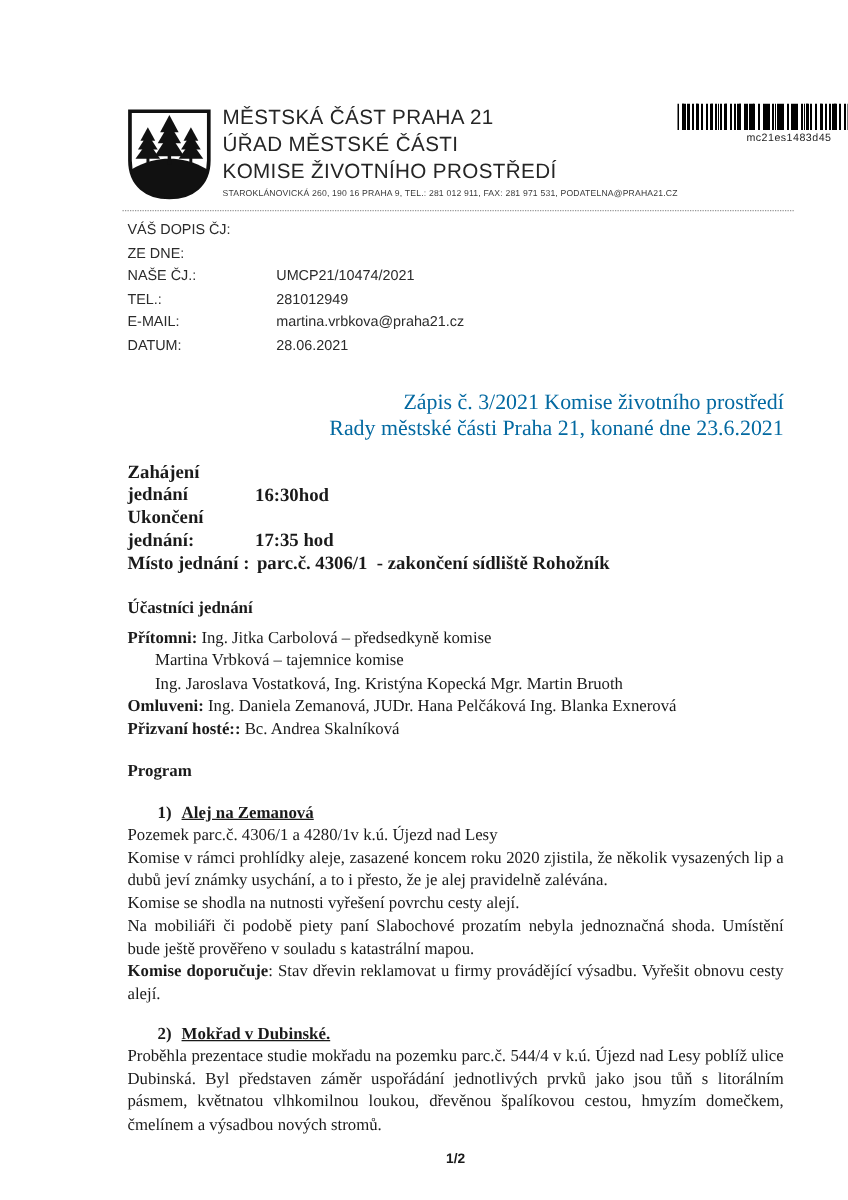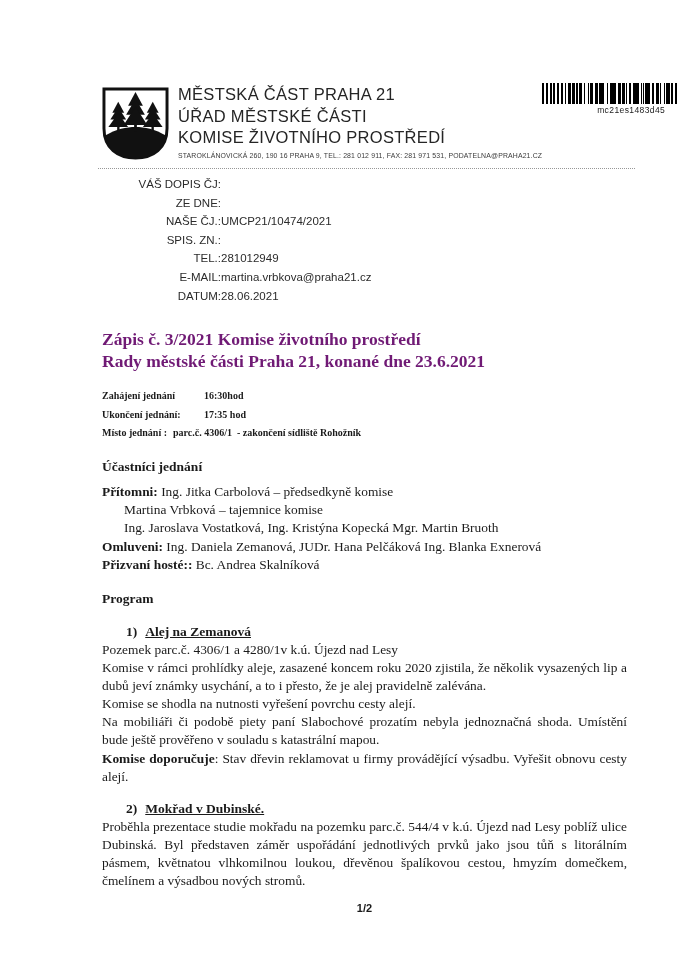--- a/index.html
+++ b/index.html
@@ -22,25 +22,25 @@
       repeating-linear-gradient(90deg,#000 0 1.6px,transparent 1.6px 3.8px),
       repeating-linear-gradient(90deg,transparent 0 4px,#000 4px 6.5px,transparent 6.5px 11px),
       repeating-linear-gradient(90deg,transparent 0 9px,#000 9px 10px,transparent 10px 23px);
   }
   .barcode-label{font-family:"Liberation Sans",sans-serif;font-size:8.5px;color:#222;
     text-align:center;margin-top:1px;letter-spacing:.4px;}
   .dotted-rule{border:0;border-top:1.5px dotted #979797;margin:8px -8px 0 -4px;height:0;}
   
   .meta{margin-top:6px;font-family:"Liberation Sans",sans-serif;font-size:11.5px;color:#2b2b2b;}
   .meta-row{line-height:18.6px;white-space:pre-wrap;}
-  .meta-label{display:inline-block;width:119px;text-align:right;}
+  .meta-label{display:inline-block;width:119px;}
   
-  .doc-title{margin-top:24px;text-align:left;font-weight:bold;font-size:17.5px;line-height:21.5px;color:#701a75;}
+  .doc-title{margin-top:24px;text-align:right;font-weight:normal;font-size:17.5px;line-height:21.5px;color:#0369a1;}
   
-  .session{margin-top:15px;font-weight:bold;font-size:10px;}
+  .session{margin-top:15px;font-weight:bold;font-size:15px;}
   .session-row{line-height:18.4px;white-space:pre-wrap;}
   .session-label.tabbed{display:inline-block;width:102px;}
   .session-label.inline{margin-right:6px;}
   
   .block-heading{margin-top:16px;font-weight:bold;font-size:13.5px;line-height:18.4px;}
   .participants{margin-top:6px;font-size:13.4px;}
   .participant-line{line-height:18.3px;white-space:pre-wrap;}
   .participant-line.indent{padding-left:22px;}
   .p-label{font-weight:bold;}
   
@@ -99,21 +99,20 @@
       <div class="barcode-label">mc21es1483d45</div>
     </div>
   </header>
 
   <div class="dotted-rule"></div>
 
   <section class="meta">
     <div class="meta-row"><span class="meta-label">VÁŠ DOPIS ČJ:</span><span class="meta-value"></span></div>
     <div class="meta-row"><span class="meta-label">ZE DNE:</span><span class="meta-value"></span></div>
     <div class="meta-row"><span class="meta-label">NAŠE ČJ.:</span><span class="meta-value">UMCP21/10474/2021</span></div>
-    <div class="meta-row"><span class="meta-label">SPIS. ZN.:</span><span class="meta-value"></span></div>
     <div class="meta-row"><span class="meta-label">TEL.:</span><span class="meta-value">281012949</span></div>
     <div class="meta-row"><span class="meta-label">E-MAIL:</span><span class="meta-value">martina.vrbkova@praha21.cz</span></div>
     <div class="meta-row"><span class="meta-label">DATUM:</span><span class="meta-value">28.06.2021</span></div>
   </section>
 
   <div class="doc-title">
     <div>Zápis č. 3/2021 Komise životního prostředí</div>
     <div>Rady městské části Praha 21, konané dne 23.6.2021</div>
   </div>
 

